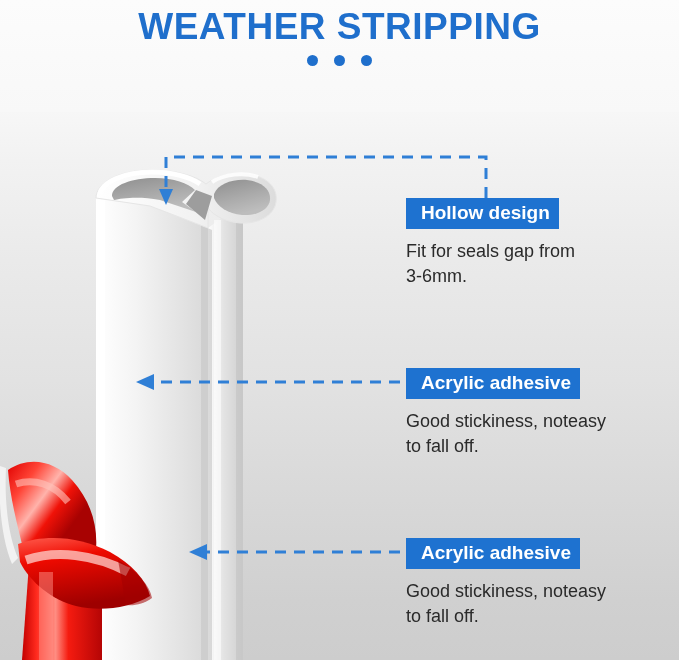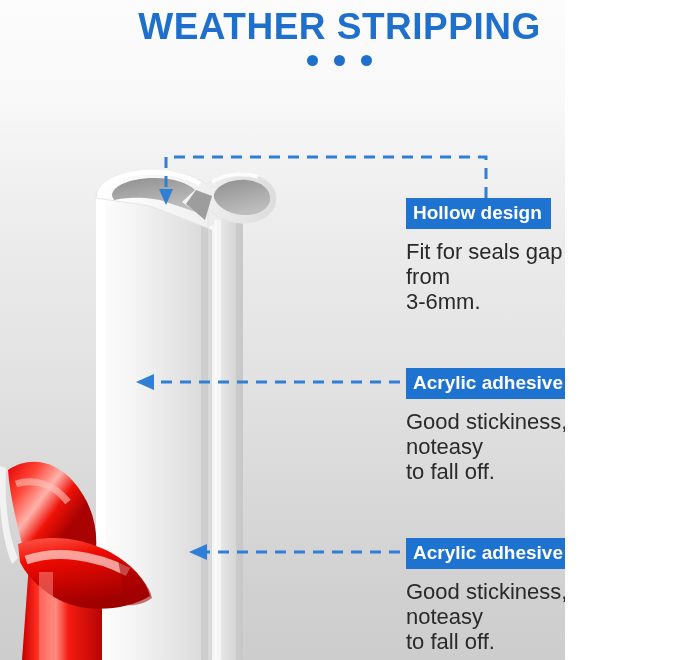--- a/index.html
+++ b/index.html
@@ -2,21 +2,21 @@
 <html><head>
 <meta charset="utf-8">
 <style>
   html, body {
     margin: 0;
     padding: 0;
     background: #ffffff;
   }
   #page {
     position: relative;
-    width: 565px;
+    width: 679px;
     height: 660px;
     overflow: hidden;
     font-family: "Liberation Sans", sans-serif;
     background: linear-gradient(to bottom,
         #fcfcfc 0px,
         #fafafa 60px,
         #f7f7f7 110px,
         #f2f2f2 160px,
         #eaeaea 260px,
         #e2e2e2 380px,
@@ -61,27 +61,27 @@
 
   
   .callout { position: absolute; }
   .callout-label {
     display: inline-block;
     background: #1e72d0;
     color: #ffffff;
     font-weight: bold;
     font-size: 19px;
     line-height: 20px;
-    padding: 5px 9px 6px 7px;
+    padding: 5px 9px 6px 15px;
     white-space: nowrap;
   }
   .callout-desc {
     margin-top: 10px;
     color: #2a2a2a;
-    font-size: 22px;
+    font-size: 18px;
     line-height: 25px;
     max-width: 225px;
     white-space: pre-line;
   }
 
   #callout-hollow   { left: 406px; top: 198px; }
   #callout-acrylic1 { left: 406px; top: 368px; }
   #callout-acrylic2 { left: 406px; top: 538px; }
 
   

